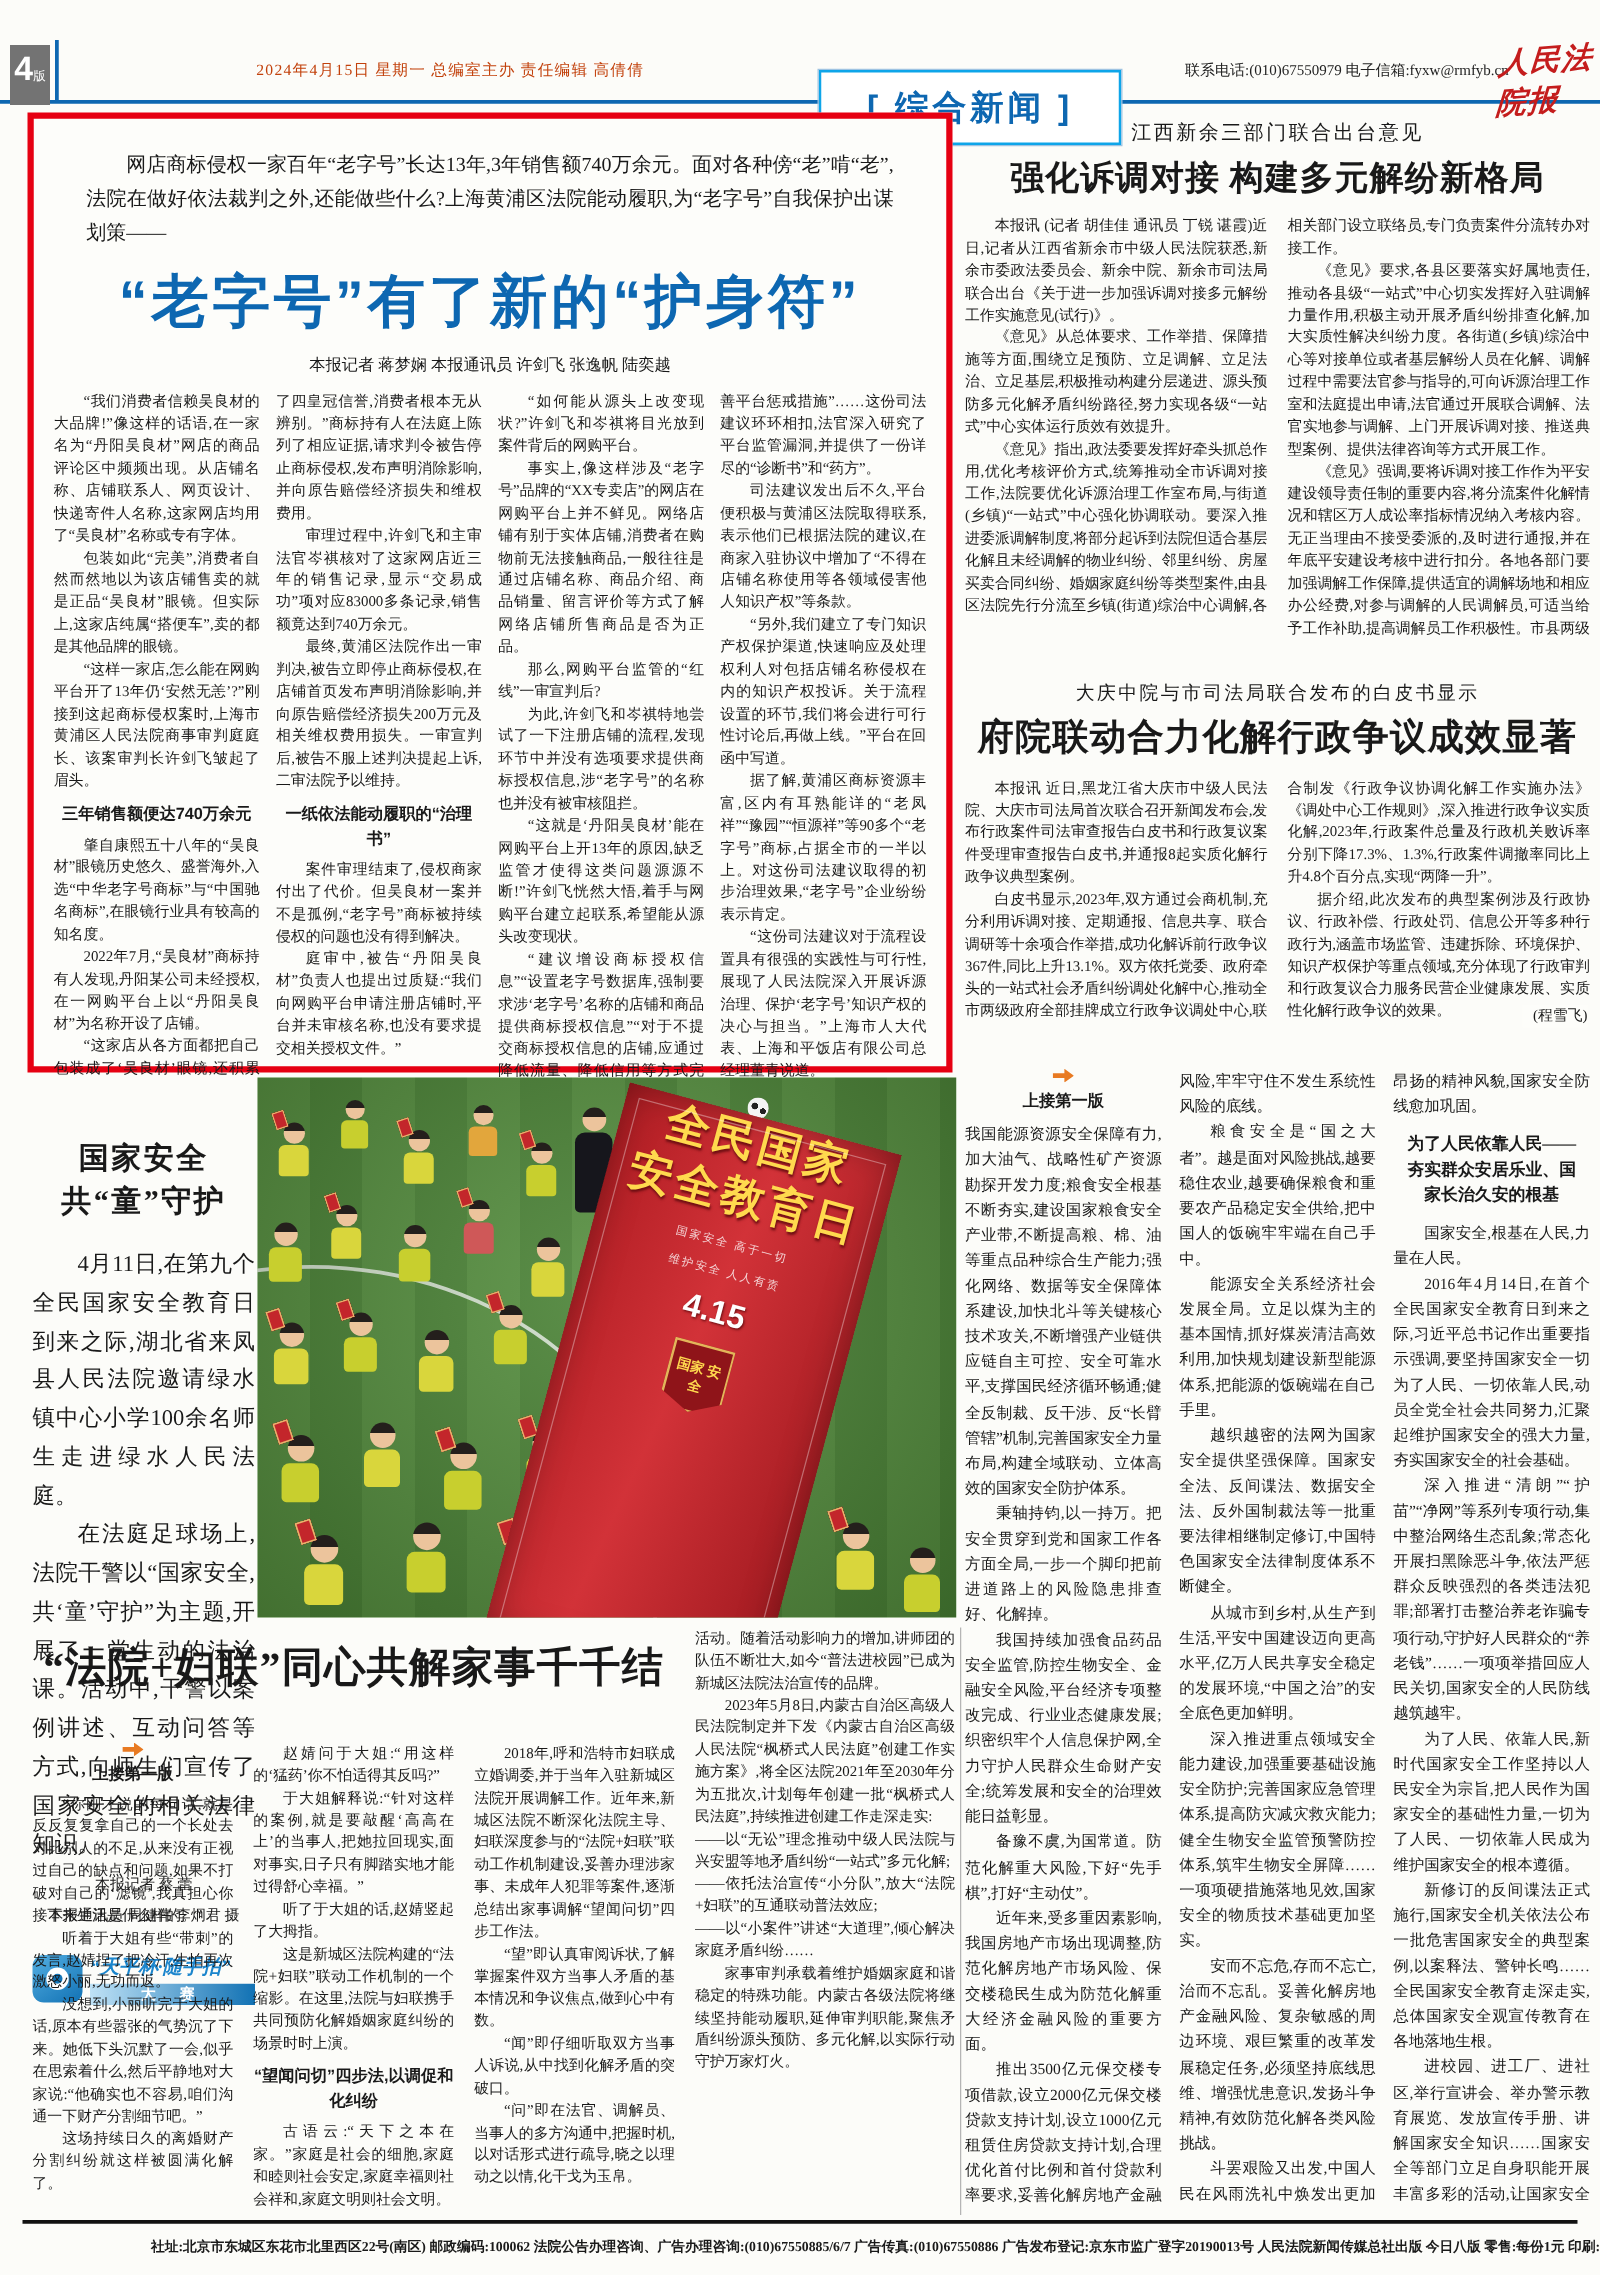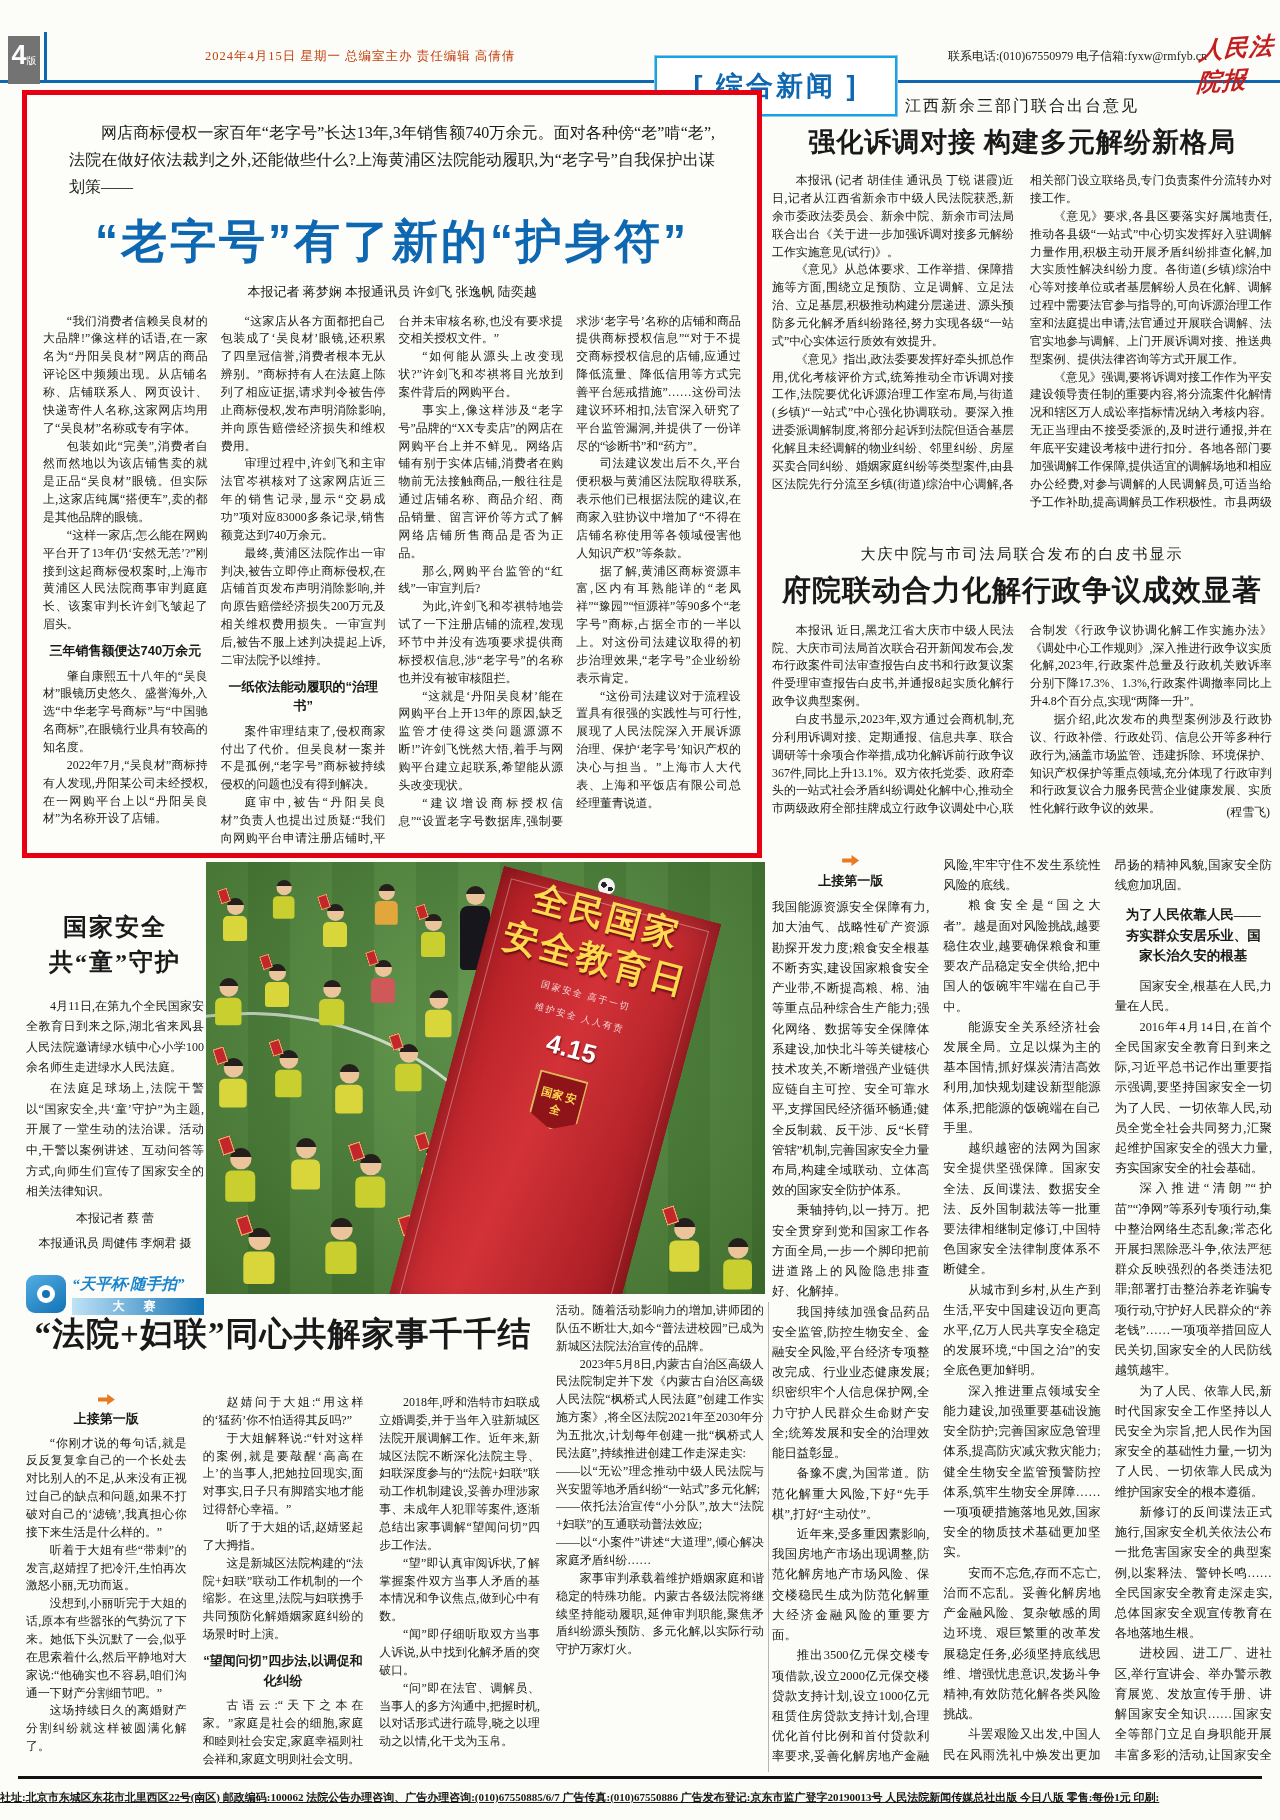--- a/index.html
+++ b/index.html
@@ -43,21 +43,21 @@
   .r-art{left:772px;width:500px;}
   .kicker{text-align:center;font-size:16px;letter-spacing:2px;margin:0;}
   .rtitle{text-align:center;font-size:27px;font-weight:bold;letter-spacing:1px;margin:8px 0 0;line-height:1.3;}
   .rbody2{column-count:2;column-gap:16px;overflow:hidden;margin-top:12px;position:relative;}
   .author-pin{position:absolute;right:2px;bottom:0;background:#fdfdfa;padding-left:8px;font-size:11.9px;}
   .contbody{column-count:3;column-gap:14px;column-fill:auto;height:935px;overflow:hidden;
             font-size:12.4px;line-height:1.63;}
   
   .safety{left:26px;top:874px;width:178px;}
   .stitle{text-align:center;font-size:24px;font-weight:bold;letter-spacing:2px;line-height:1.45;margin-top:36px;}
-  .sbody{margin-top:16px;font-size:12px;line-height:1.72;}
+  .sbody{margin-top:16px;font-size:18px;line-height:1.72;}
   .sby{text-align:center;font-size:12px;margin-top:8px;text-indent:0;}
   .contest{margin-top:22px;display:flex;align-items:center;gap:6px;}
   .cam{width:40px;height:38px;border-radius:9px;background:linear-gradient(145deg,#53aee2,#1272b4);position:relative;flex:0 0 auto;}
   .cam:before{content:"";position:absolute;left:11px;top:10px;width:18px;height:18px;border-radius:50%;background:#fff;}
   .cam:after{content:"";position:absolute;left:16px;top:15px;width:8px;height:8px;border-radius:50%;background:#1272b4;}
   .contest .ct{flex:1;}
   .ct .l1{color:#1b85cc;font-weight:bold;font-style:italic;font-size:15.5px;white-space:nowrap;}
   .ct .l2{margin-top:3px;height:17px;background:linear-gradient(90deg,#bfe2f6,#1272b4);color:#fff;text-align:center;
           font-size:12px;font-weight:bold;letter-spacing:8px;line-height:17px;}
   
@@ -88,21 +88,21 @@
   .judge .suit{width:30px;height:64px;margin:1px auto 0;background:#16161c;border-radius:8px 8px 4px 4px;}
   .ball{position:absolute;left:392px;top:16px;width:17px;height:17px;border-radius:50%;background:#f4f4f4;
         background-image:radial-gradient(circle at 35% 40%,#222 18%,transparent 19%),radial-gradient(circle at 72% 65%,#222 14%,transparent 15%);}
   
   .famtitle{left:22px;top:1312px;width:522px;text-align:center;font-size:33px;font-weight:bold;letter-spacing:1px;}
   .famleft{left:26px;top:1394px;width:514px;height:378px;column-count:3;column-gap:16px;column-fill:auto;overflow:hidden;}
   .famright{left:556px;top:1302px;width:208px;height:472px;overflow:hidden;}
   .vsep{left:768px;top:1302px;width:1px;height:470px;background:#b5b5b5;}
   
   .frule{left:18px;top:1776px;width:1244px;height:2.5px;background:#111;}
-  .footer{left:0;top:1790px;width:1280px;text-align:left;font-size:11px;font-weight:bold;text-decoration:underline;}
+  .footer{left:0;top:1790px;width:1280px;text-align:right;font-size:11px;font-weight:bold;}
 </style>
 </head>
 <body>
 
 <div class="page">
 
   <div class="abs edrule"></div>
   <div class="abs hrule"></div>
   <div class="abs edition"><span class="num">4</span><span class="word">版</span></div>
   <div class="abs dateline">2024年4月15日  星期一    总编室主办  责任编辑  高倩倩</div>
@@ -129,20 +129,21 @@
         <h4 class="colhead">一纸依法能动履职的“治理书”</h4>
         <p>案件审理结束了,侵权商家付出了代价。但吴良材一案并不是孤例,“老字号”商标被持续侵权的问题也没有得到解决。</p>
         <p>庭审中,被告“丹阳吴良材”负责人也提出过质疑:“我们向网购平台申请注册店铺时,平台并未审核名称,也没有要求提交相关授权文件。”</p>
         <p>“如何能从源头上改变现状?”许剑飞和岑祺将目光放到案件背后的网购平台。</p>
         <p>事实上,像这样涉及“老字号”品牌的“XX专卖店”的网店在网购平台上并不鲜见。网络店铺有别于实体店铺,消费者在购物前无法接触商品,一般往往是通过店铺名称、商品介绍、商品销量、留言评价等方式了解网络店铺所售商品是否为正品。</p>
         <p>那么,网购平台监管的“红线”一审宣判后?</p>
         <p>为此,许剑飞和岑祺特地尝试了一下注册店铺的流程,发现环节中并没有选项要求提供商标授权信息,涉“老字号”的名称也并没有被审核阻拦。</p>
         <p>“这就是‘丹阳吴良材’能在网购平台上开13年的原因,缺乏监管才使得这类问题源源不断!”许剑飞恍然大悟,着手与网购平台建立起联系,希望能从源头改变现状。</p>
         <p>“建议增设商标授权信息”“设置老字号数据库,强制要求涉‘老字号’名称的店铺和商品提供商标授权信息”“对于不提交商标授权信息的店铺,应通过降低流量、降低信用等方式完善平台惩戒措施”……这份司法建议环环相扣,法官深入研究了平台监管漏洞,并提供了一份详尽的“诊断书”和“药方”。</p>
         <p>司法建议发出后不久,平台便积极与黄浦区法院取得联系,表示他们已根据法院的建议,在商家入驻协议中增加了“不得在店铺名称使用等各领域侵害他人知识产权”等条款。</p>
+        <p>“另外,我们建立了专门知识产权保护渠道,快速响应及处理权利人对包括店铺名称侵权在内的知识产权投诉。关于流程设置的环节,我们将会进行可行性讨论后,再做上线。”平台在回函中写道。</p>
         <p>据了解,黄浦区商标资源丰富,区内有耳熟能详的“老凤祥”“豫园”“恒源祥”等90多个“老字号”商标,占据全市的一半以上。对这份司法建议取得的初步治理效果,“老字号”企业纷纷表示肯定。</p>
         <p>“这份司法建议对于流程设置具有很强的实践性与可行性,展现了人民法院深入开展诉源治理、保护‘老字号’知识产权的决心与担当。”上海市人大代表、上海和平饭店有限公司总经理董青说道。</p>
       </div>
   </div>
 
   <div class="abs r-art" style="top:96px;">
     <div class="kicker">江西新余三部门联合出台意见</div>
     <div class="rtitle">强化诉调对接 构建多元解纷新格局</div>
     <div class="rbody2 colbody" style="height:352px;">
         <p>本报讯 (记者 胡佳佳 通讯员 丁锐 谌霞)近日,记者从江西省新余市中级人民法院获悉,新余市委政法委员会、新余中院、新余市司法局联合出台《关于进一步加强诉调对接多元解纷工作实施意见(试行)》。</p>

